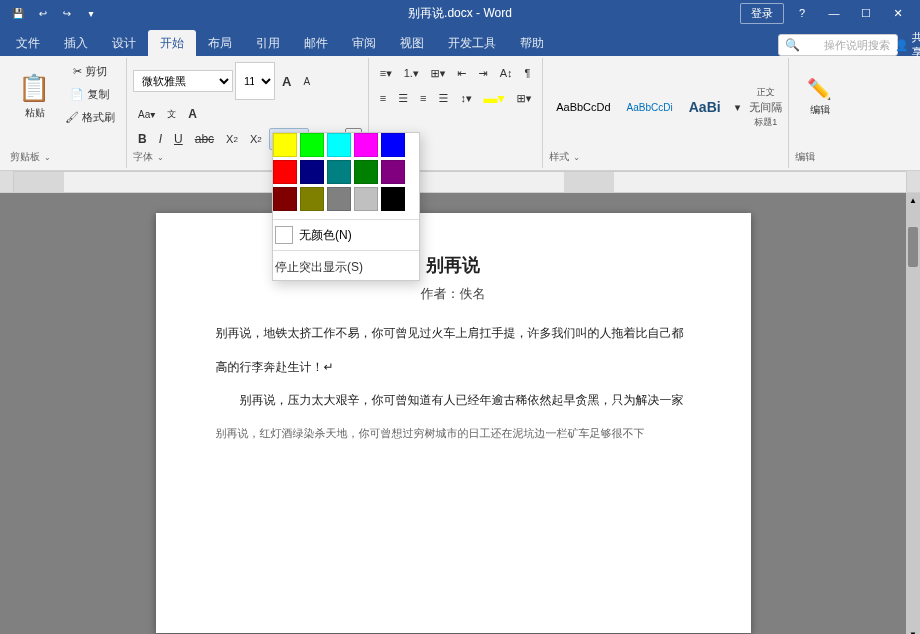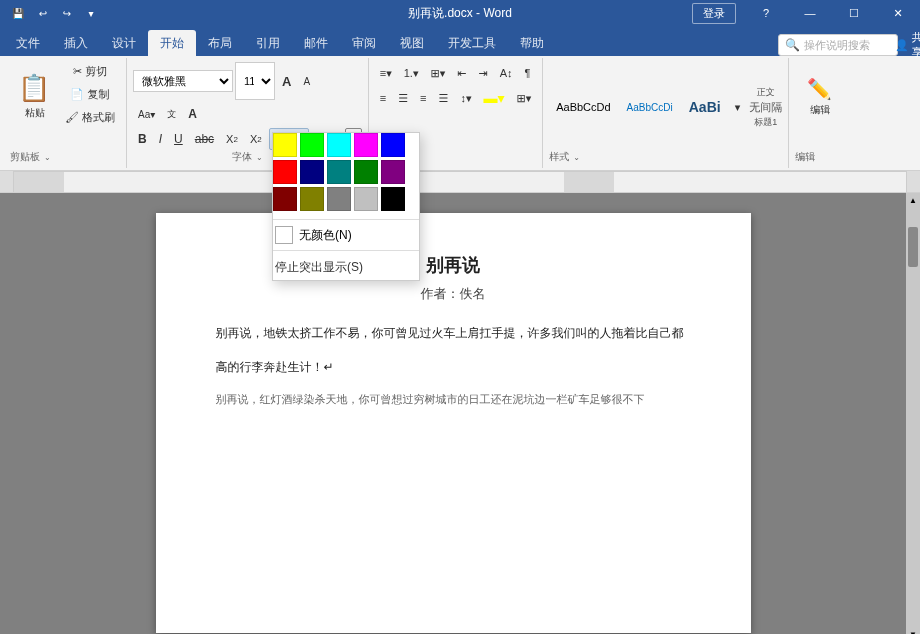--- a/index.html
+++ b/index.html
@@ -10,21 +10,21 @@
       background: #2b579a;
       height: 26px;
       display: flex;
       align-items: center;
       justify-content: space-between;
       padding: 0 8px;
       color: white;
     }
     .title-bar-left { display: flex; align-items: center; gap: 6px; }
     .title-bar-center { position: absolute; left: 50%; transform: translateX(-50%); font-size: 12px; color: white; }
-    .title-bar-right { display: flex; align-items: center; gap: 16px; margin-left: auto; }
+    .title-bar-right { display: flex; align-items: center; gap: 4px; margin-left: auto; }
     .win-btn {
       width: 28px; height: 26px; display: flex; align-items: center; justify-content: center;
       color: white; font-size: 11px; cursor: pointer;
     }
     .quick-access { display: flex; align-items: center; gap: 2px; }
     .qa-btn { width: 22px; height: 22px; display: flex; align-items: center; justify-content: center; color: white; font-size: 10px; cursor: pointer; border-radius: 2px; }
     .login-btn {
       background: #2b579a; border: 1px solid rgba(255,255,255,0.5); color: white;
       padding: 2px 10px; font-size: 11px; cursor: pointer; border-radius: 2px;
     }
@@ -183,21 +183,21 @@
     <div class="ribbon-tab">布局</div>
     <div class="ribbon-tab">引用</div>
     <div class="ribbon-tab">邮件</div>
     <div class="ribbon-tab">审阅</div>
     <div class="ribbon-tab">视图</div>
     <div class="ribbon-tab">开发工具</div>
     <div class="ribbon-tab">帮助</div>
     <div style="flex:1"></div>
     <div class="search-bar">
       <span>🔍</span>
-      <span style="color:#aaa; font-size:11px;">操作说明搜索</span>
+      <span style="color:#aaa; font-size:11px;margin-left:20px;">操作说明搜索</span>
     </div>
     <div class="qa-btn" style="color:white; font-size:11px; padding:0 8px; display:flex; align-items:center; gap:3px;">
       <span>👤</span>
       <span>共享</span>
     </div>
   </div>
 
   <div class="ribbon-content">
 
     <div class="ribbon-group" style="width:90px;">
@@ -211,21 +211,21 @@
           <div class="rb-btn">📄 复制</div>
           <div class="rb-btn">🖌 格式刷</div>
         </div>
       </div>
       <div class="group-bottom">
         <span>剪贴板</span>
         <span class="expand-icon">⌄</span>
       </div>
     </div>
 
-    <div class="ribbon-group" style="width:200px;align-items:center;">
+    <div class="ribbon-group" style="width:200px;">
       <div class="group-top">
         <div style="display:flex;flex-direction:column;gap:3px;width:100%;padding-top:2px;">
           <div class="font-row">
             <select class="font-select">
               <option>微软雅黑</option>
             </select>
             <select class="size-select">
               <option>11</option>
             </select>
             <div class="rb-btn" style="font-size:13px;font-weight:bold;">A</div>
@@ -371,20 +371,21 @@
   <span class="stop-highlight">停止突出显示(S)</span>
 </div>
 
 <div class="doc-area">
   <div class="doc-scroll-area">
     <div class="doc-page">
       <div class="doc-title">别再说</div>
       <div class="doc-subtitle">作者：佚名</div>
       <div class="doc-para">别再说，地铁太挤工作不易，你可曾见过火车上肩扛手提，许多我们叫的人拖着比自己都</div>
       <div class="doc-para">高的行李奔赴生计！↵</div>
+      <div class="doc-para-indent">别再说，压力太大艰辛，你可曾知道有人已经年逾古稀依然起早贪黑，只为解决一家</div>
       <div class="doc-para" style="color:#666; font-size:11px;">别再说，红灯酒绿染杀天地，你可曾想过穷树城市的日工还在泥坑边一栏矿车足够很不下</div>
     </div>
   </div>
   <div class="v-scroll">
     <div style="width:14px;height:14px;background:#c8c8c8;display:flex;align-items:center;justify-content:center;font-size:8px;cursor:pointer;">▲</div>
     <div class="scroll-thumb"></div>
     <div style="width:14px;height:14px;background:#c8c8c8;margin-top:auto;display:flex;align-items:center;justify-content:center;font-size:8px;cursor:pointer;">▼</div>
   </div>
 </div>
 

